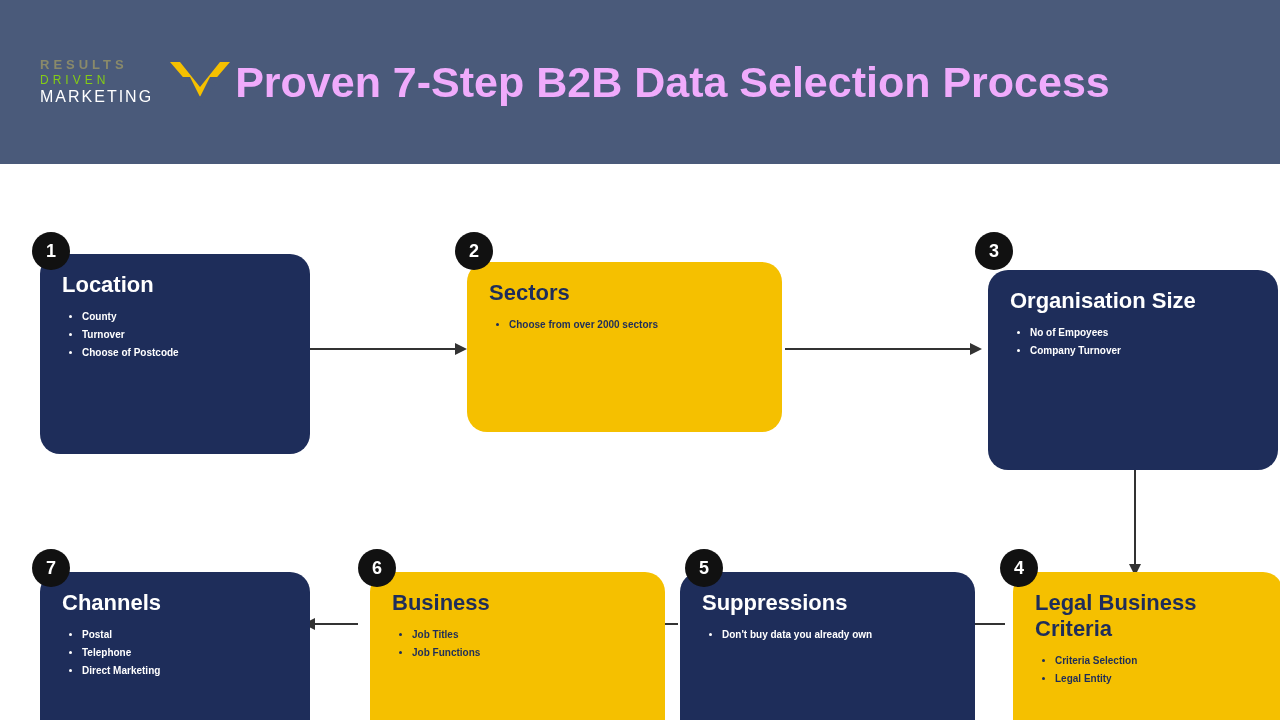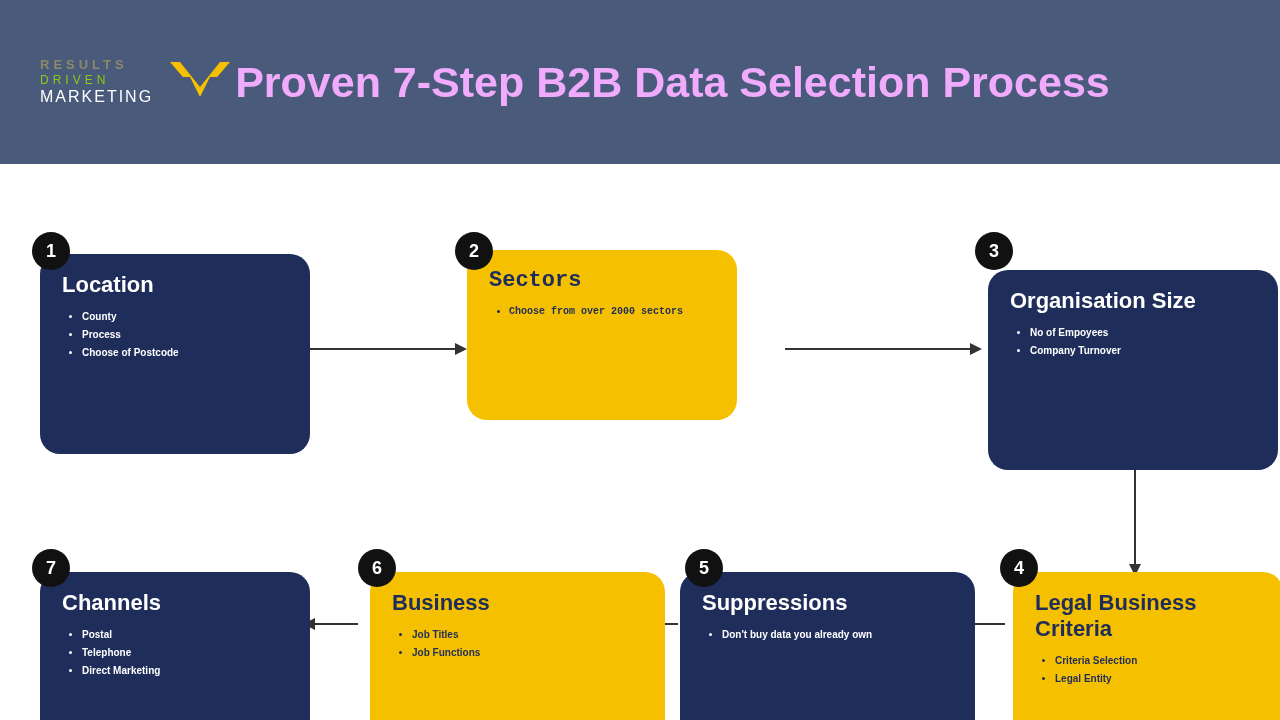--- a/index.html
+++ b/index.html
@@ -186,29 +186,29 @@
       <polygon points="295,424 283,430 295,436"></polygon>
     </svg>
 
     <div class="step-badge" style="left:12px; top:38px;">
       <span>1</span>
     </div>
     <div class="box box-navy" style="left:20px; top:60px; width:270px; min-height:200px;">
       <h2>Location</h2>
       <ul>
         <li>County</li>
-        <li>Process</li>
+        <li>Turnover</li>
         <li>Choose of Postcode</li>
       </ul>
     </div>
 
     <div class="step-badge" style="left:435px; top:38px;">
       <span>2</span>
     </div>
-    <div class="box box-gold" style="left:447px; top:56px; width:270px; min-height:170px;font-family:Liberation Mono, monospace;">
+    <div class="box box-gold" style="left:447px; top:68px; width:315px; min-height:170px;">
       <h2>Sectors</h2>
       <ul>
         <li>Choose from over 2000 sectors</li>
       </ul>
     </div>
 
     <div class="step-badge" style="left:955px; top:38px;">
       <span>3</span>
     </div>
     <div class="box box-navy" style="left:968px; top:76px; width:290px; min-height:200px;">

